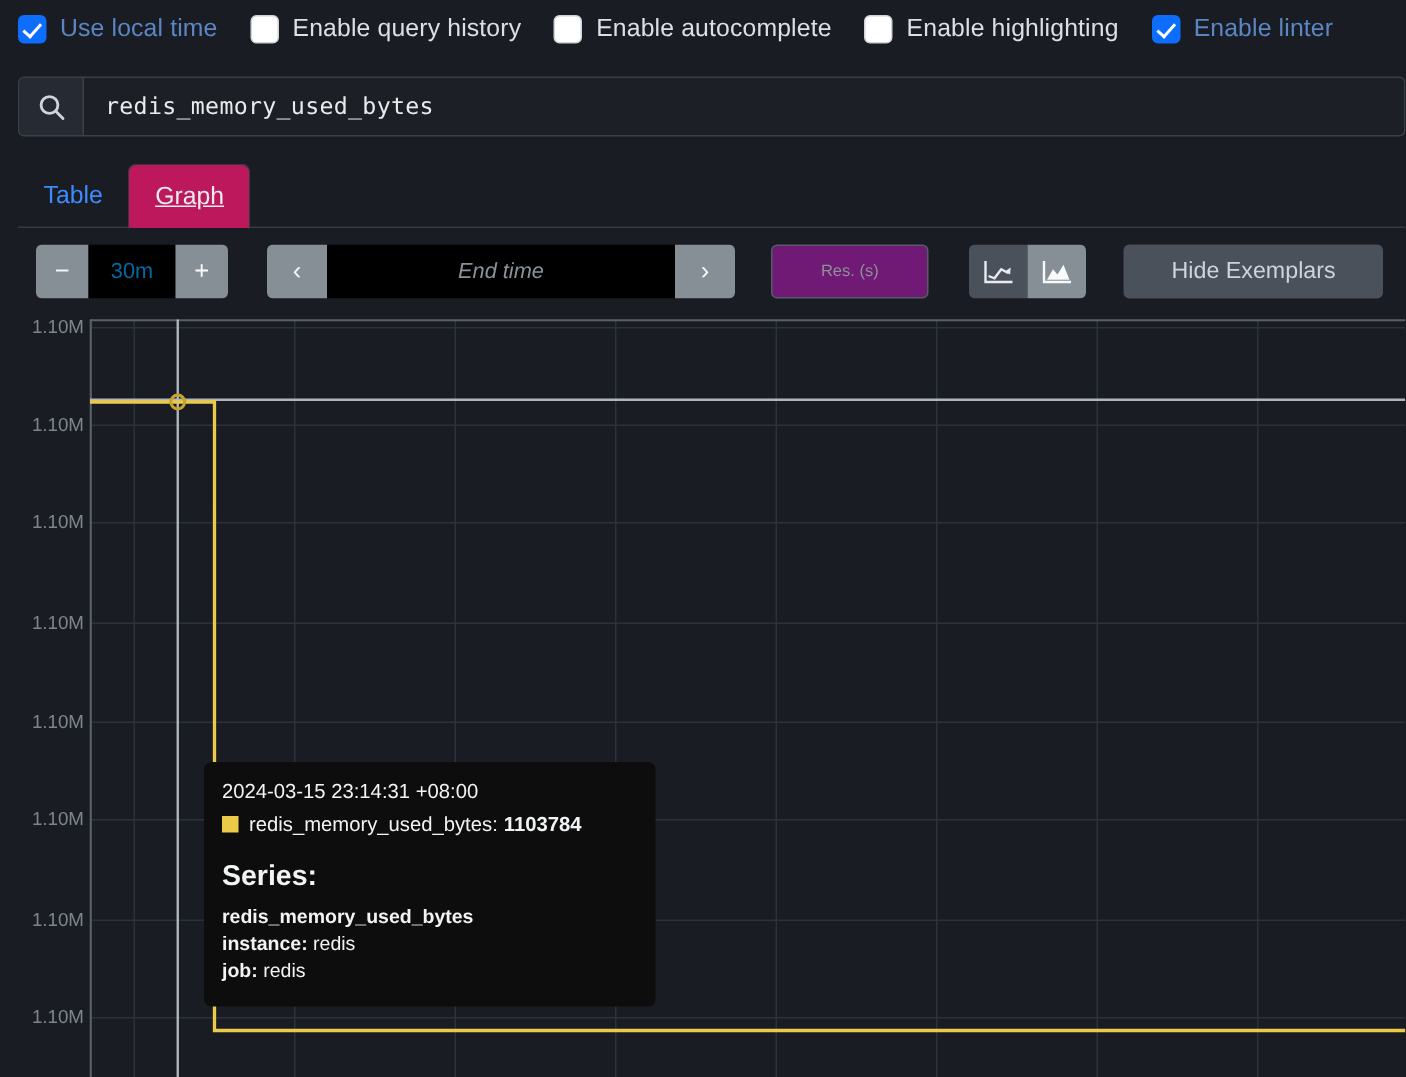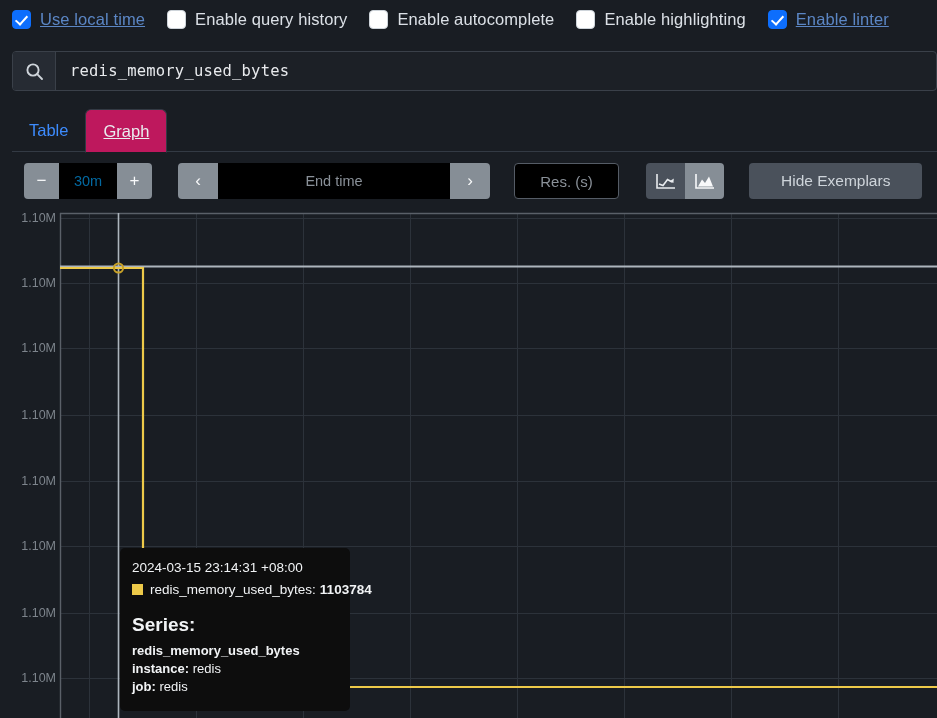--- a/index.html
+++ b/index.html
@@ -23,21 +23,21 @@
     position: relative; margin-right: 9px;
   }
   .cb.on { background: #0d6efd; border: 1px solid #0d6efd; }
   .cb.off { background: #ffffff; border: 1px solid #ced4da; }
   .cb.on::after {
     content: ""; position: absolute; left: 5px; top: 2px;
     width: 5px; height: 10px; border: solid #fff;
     border-width: 0 2px 2px 0; transform: rotate(42deg);
   }
   .opt-label { font-size: 16.5px; color: #dbe0e6; letter-spacing: .1px; }
-  .opt-label.muted { color: #5b86c4; text-decoration: underline; }
+  .opt-label.muted { color: #5b86c4; }
 
   
   .query-wrap {
     position: absolute; left: 12px; top: 51px; width: 925px; height: 40px;
     display: flex; border: 1px solid #3a4049; border-radius: 4px;
     background: #1c2026; overflow: hidden;
   }
   .query-icon {
     width: 43px; display: flex; align-items: center; justify-content: center;
     border-right: 1px solid #3a4049; background: #262b33;
@@ -86,25 +86,26 @@
     width: 58px; background: #000; color: #0369a1;
     display: flex; align-items: center; justify-content: center;
     font-size: 14.5px;
   }
   .endtime-group { height: 36px; margin-left: 26px; }
   .endtime-group .gbtn { width: 40px; }
   .endtime-input {
     width: 232px; background: #000; color: #8a9199;
     display: flex; align-items: center; justify-content: center;
     font-size: 14.5px;
+    font-style: italic;
   }
   .res-input {
-    margin-left: 24px; width: 105px; height: 36px; background: #000000;
+    margin-left: 24px; width: 105px; height: 36px; background: #701a75;
     border: 1px solid #555c66; border-radius: 4px; color: #8a9199;
-    display: flex; align-items: center; justify-content: center; font-size: 15px;
+    display: flex; align-items: center; justify-content: center; font-size: 11px;
   }
   .chart-toggle { margin-left: 27px; height: 36px; }
   .chart-toggle .tbtn {
     width: 39px; display: flex; align-items: center; justify-content: center;
     cursor: pointer;
   }
   .chart-toggle .tbtn.off { background: #4a515b; }
   .chart-toggle .tbtn.on { background: #868e96; }
   .exemplars-btn {
     margin-left: 25px; height: 36px; padding: 0 32px; background: #4a515b;
@@ -116,24 +117,23 @@
   .chart-area { position: absolute; left: 0; top: 205px; width: 937px; height: 513px; }
   .chart-svg { position: absolute; left: 0; top: 0; }
   .ytick {
     position: absolute; right: 0; width: 56px; text-align: right;
     font-size: 12.5px; color: #7d848c; transform: translateY(-50%);
   }
   .ytick-layer { position: absolute; left: 0; top: 0; width: 56px; height: 513px; }
 
   
   .tooltip {
-    position: absolute; left: 120px; top: 303px; width: 230px;
+    position: absolute; left: 136px; top: 303px; width: 301px;
     background: #0d0d0d; border-radius: 5px; padding: 12px 12px 14px 12px;
     color: #f1f3f5;
-    margin-top: 40px;
   }
   .tt-time { font-size: 13.5px; color: #f1f3f5; margin-bottom: 7px; }
   .tt-value-row { display: flex; align-items: center; font-size: 13.5px; }
   .tt-swatch { width: 11px; height: 11px; background: #edc949; margin-right: 7px; flex: 0 0 auto; }
   .tt-value-num { font-weight: bold; margin-left: 4px; }
   .tt-series-head { font-size: 19px; font-weight: bold; margin-top: 17px; margin-bottom: 7px; }
   .tt-metric { font-size: 13px; font-weight: bold; margin-bottom: 3px; }
   .tt-lbl { font-size: 13px; margin-bottom: 3px; }
   .tt-lbl b { font-weight: bold; }
 </style>

